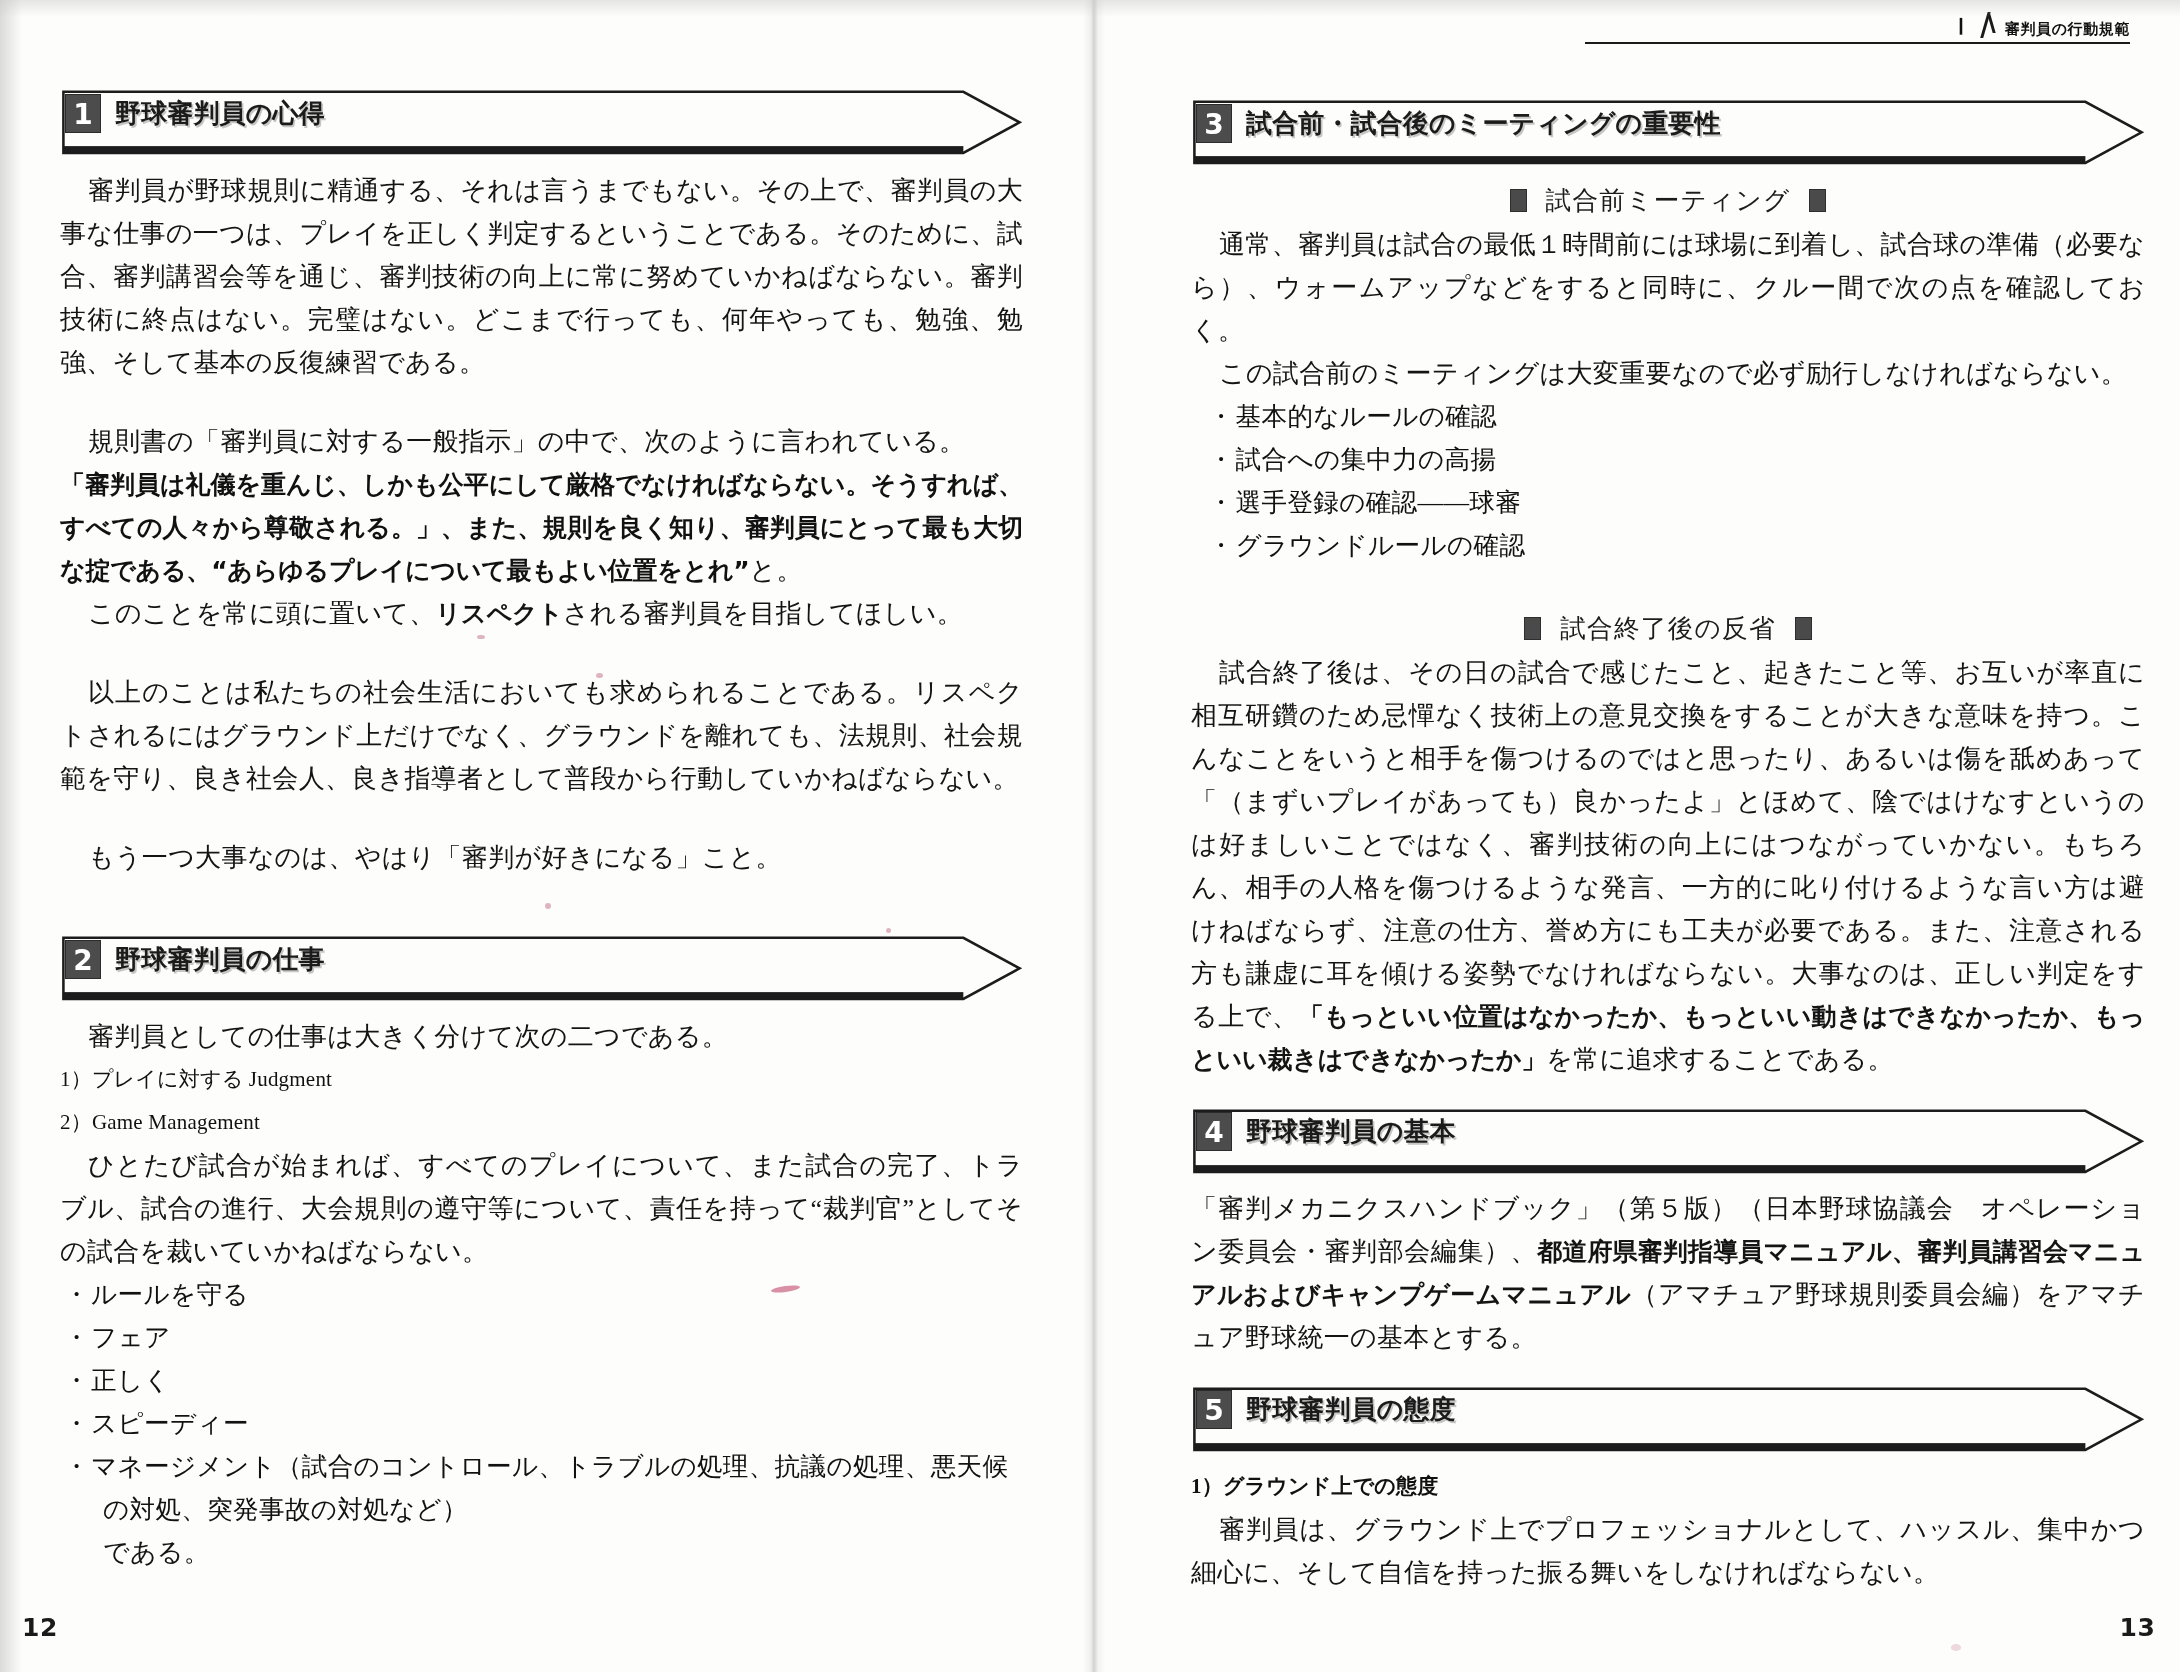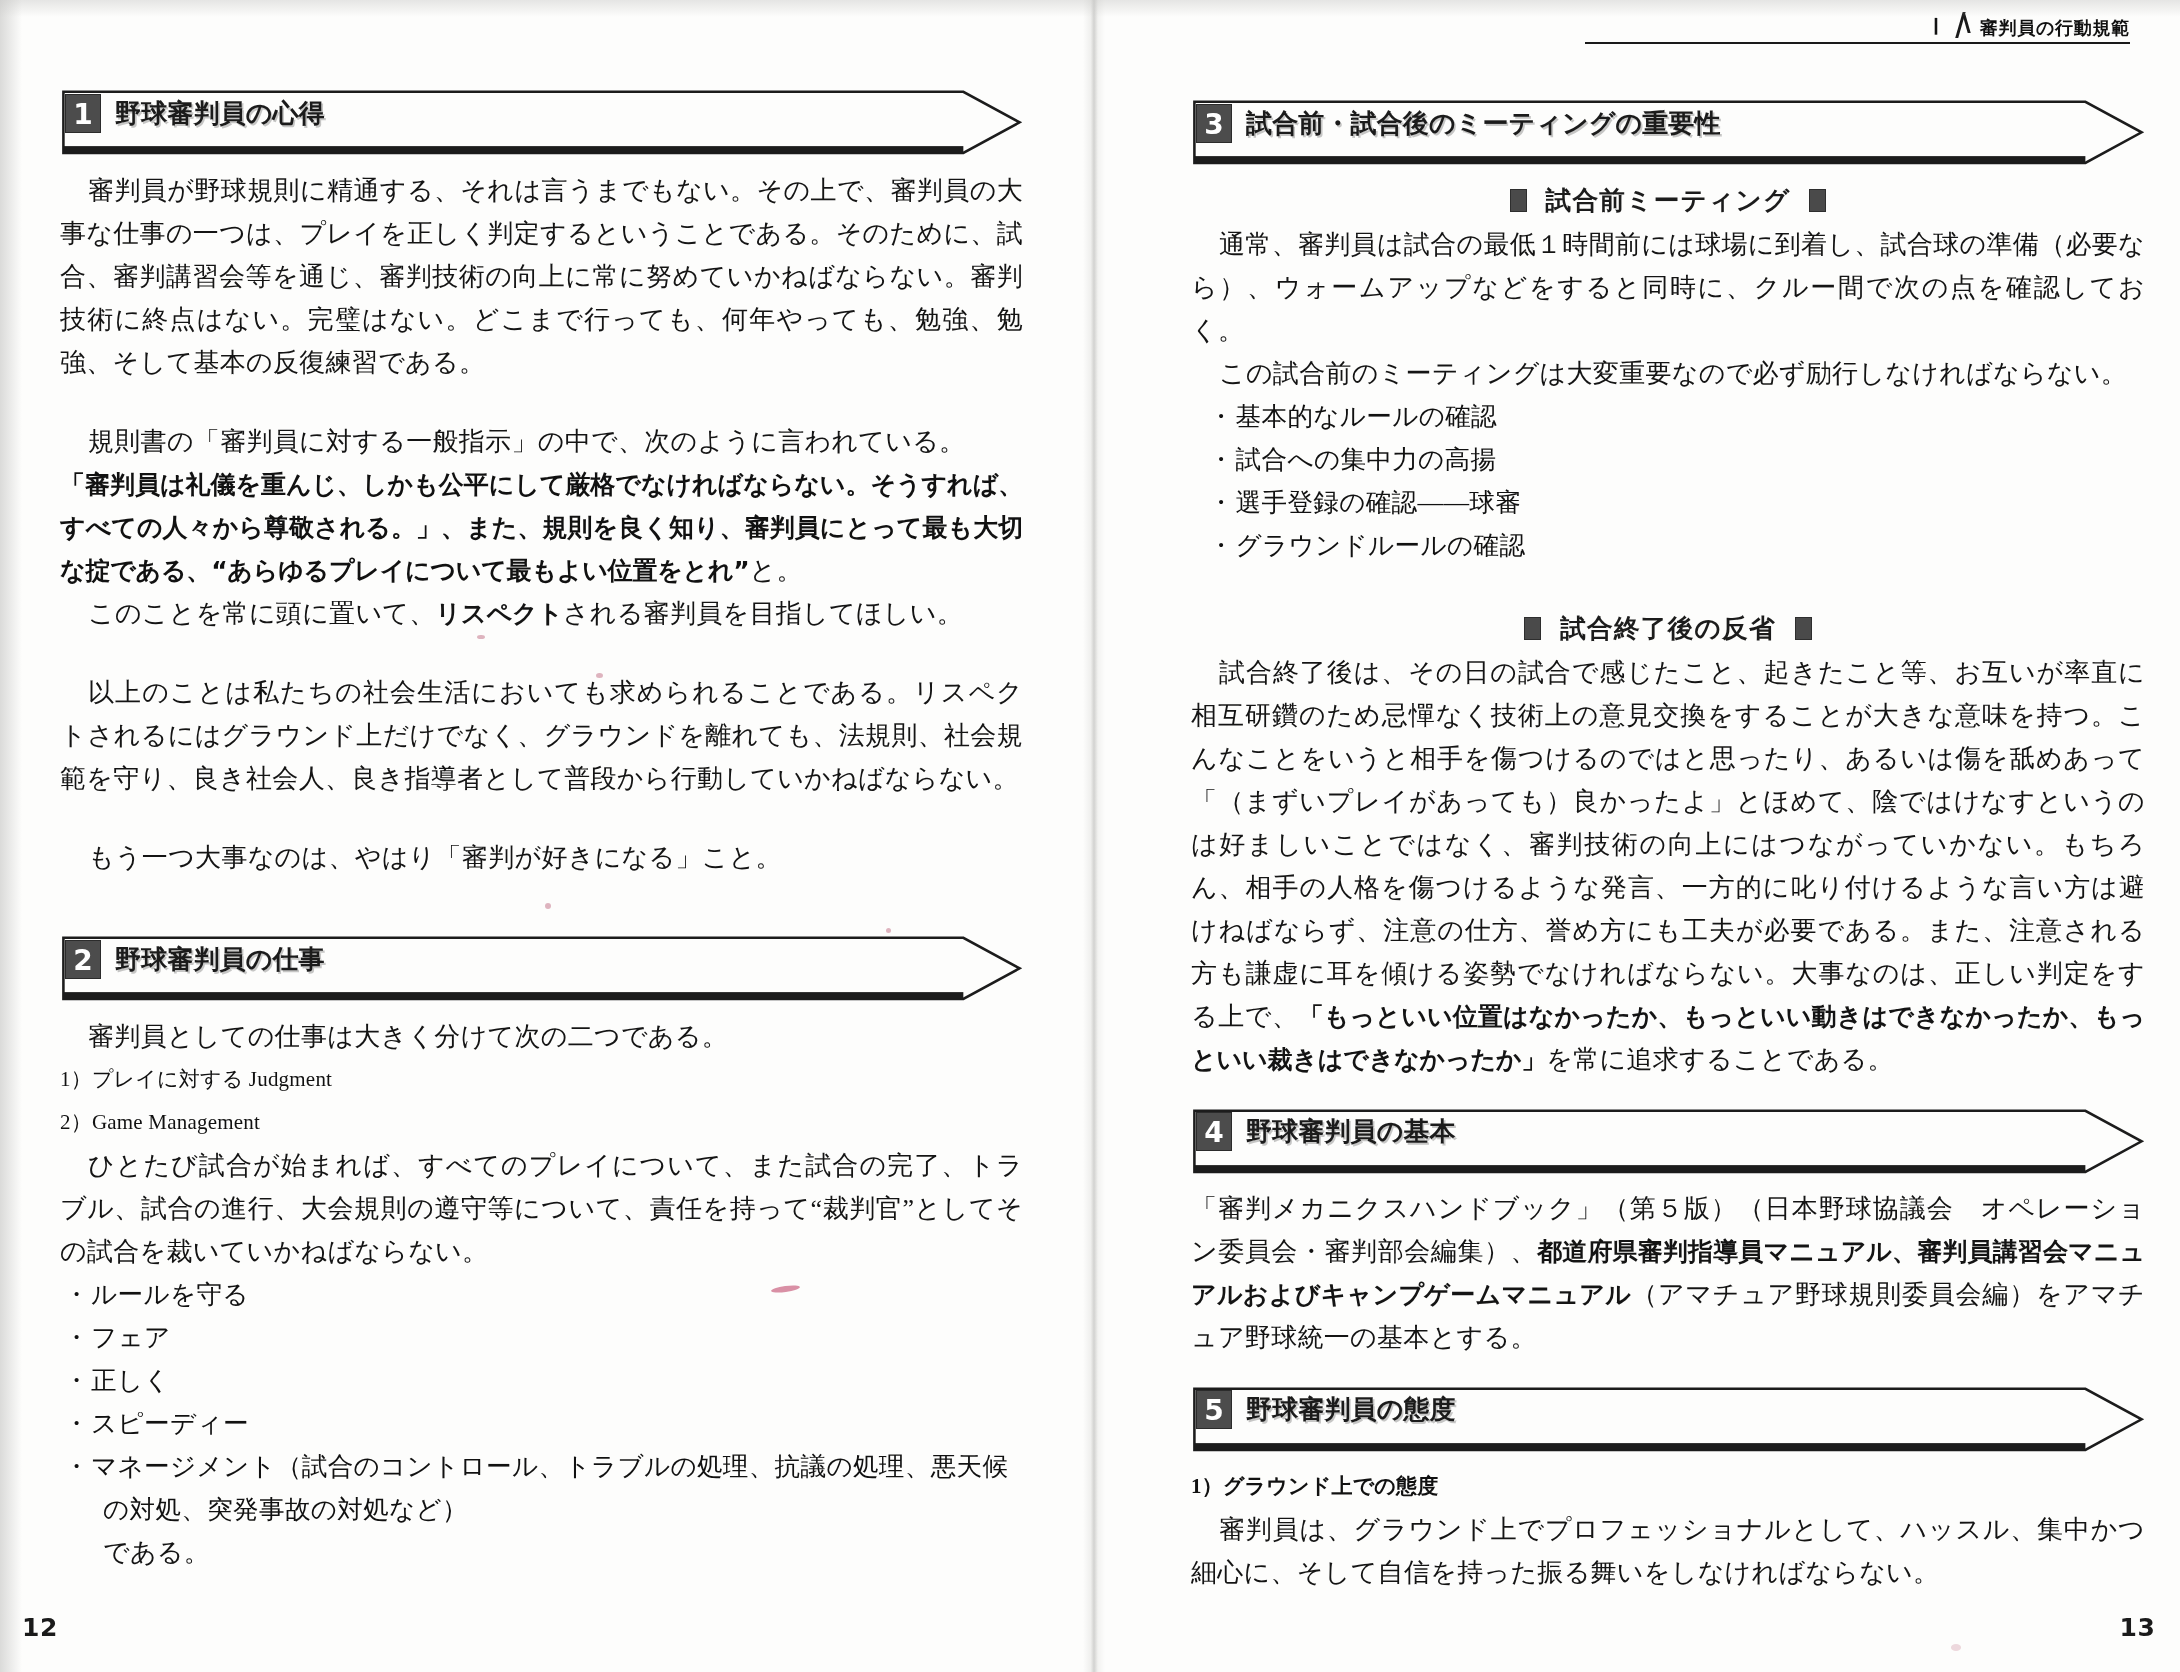--- a/index.html
+++ b/index.html
@@ -108,21 +108,21 @@
   .rh-glyph::after {
     content: "";
     position: absolute;
     left: 9.4px; top: 1.7px;
     width: 2.6px; height: 19px;
     background: #1a1a1a;
     transform: skewX(16deg);
   }
   .rh-title {
     font-family: "DejaVu Sans", "Liberation Sans", sans-serif;
-    font-size: 18px;
+    font-size: 15px;
     font-weight: 700;
     letter-spacing: 0.04em;
     line-height: 1;
     padding-bottom: 0.9px;
   }
 
   
   .sec-head {
     position: relative;
     height: 82px;
@@ -238,21 +238,21 @@
   }
   .mini-sq {
     width: 17px; height: 23px;
     background: #4a4a4a;
     border: 0.9px solid #2e2e2e;
     box-sizing: border-box;
   }
   .mini-label {
     font-family: "DejaVu Sans", "Liberation Sans", sans-serif;
     font-size: 25.6px;
-    font-weight: 700;
+    font-weight: 400;
     letter-spacing: 0.05em;
     color: #1c1c1c;
   }
 
   
   .folio {
     position: absolute;
     bottom: 31px;
     font-family: "DejaVu Sans", "Liberation Sans", sans-serif;
     font-size: 25px;

